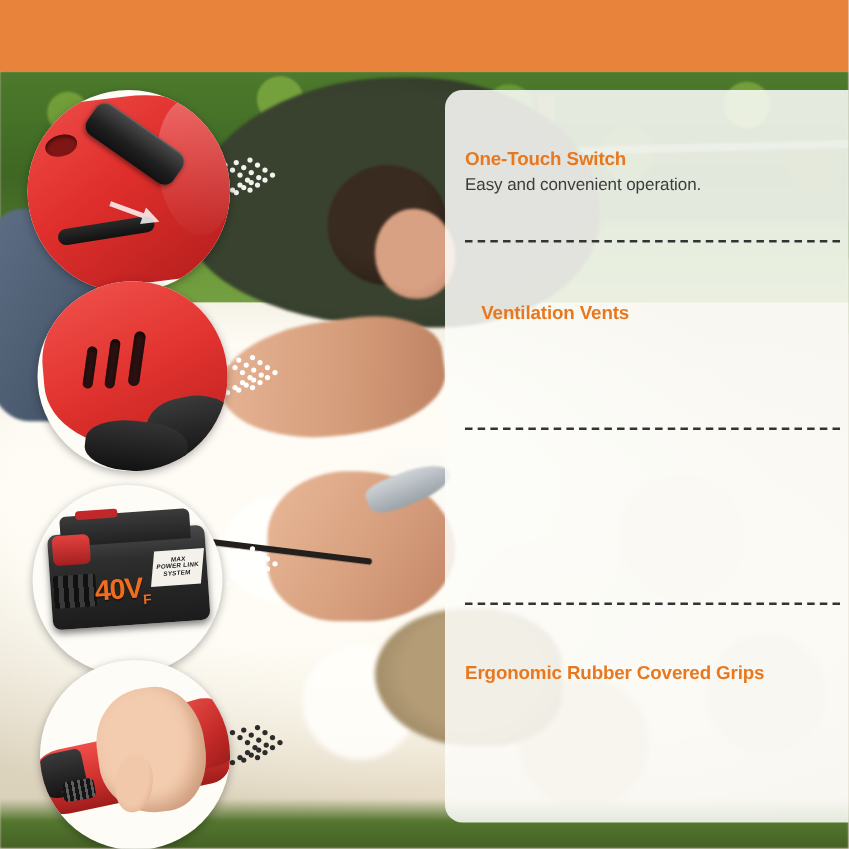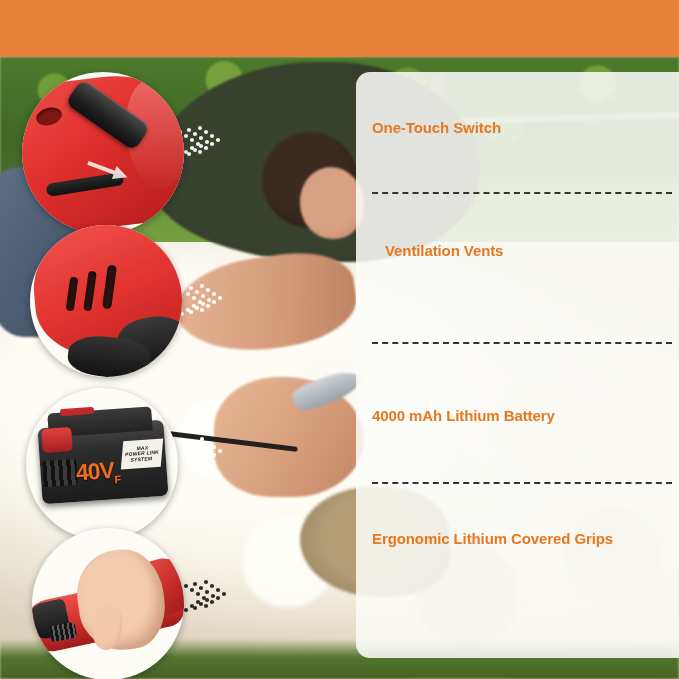--- a/index.html
+++ b/index.html
@@ -581,35 +581,35 @@
     <div class="grip-black2"></div>
     <div class="grip-vent"></div>
     <div class="grip-hand"></div>
     <div class="grip-thumb"></div>
   </div>
 
   <div class="panel">
 
     <div class="feature" id="feature-0">
       <div class="feature-title">One-Touch Switch</div>
+      <div class="feature-desc">Easy and convenient operation.</div>
     </div>
     <div class="divider" id="divider-0"></div>
 
     <div class="feature" id="feature-1">
       <div class="feature-title">Ventilation Vents</div>
     </div>
     <div class="divider" id="divider-1"></div>
 
     <div class="feature" id="feature-2">
-      <div class="feature-title">4000 mAh Lithium Battery</div>
     </div>
     <div class="divider" id="divider-2"></div>
 
     <div class="feature" id="feature-3">
-      <div class="feature-title">Ergonomic Lithium Covered Grips</div>
+      <div class="feature-title">Ergonomic Rubber Covered Grips</div>
     </div>
 
   </div>
 
   <div class="header-bar"></div>
   <div class="header-title">Lithium Battery Wool Shears Details Show</div>
 
 </div>
 
 </body></html>

